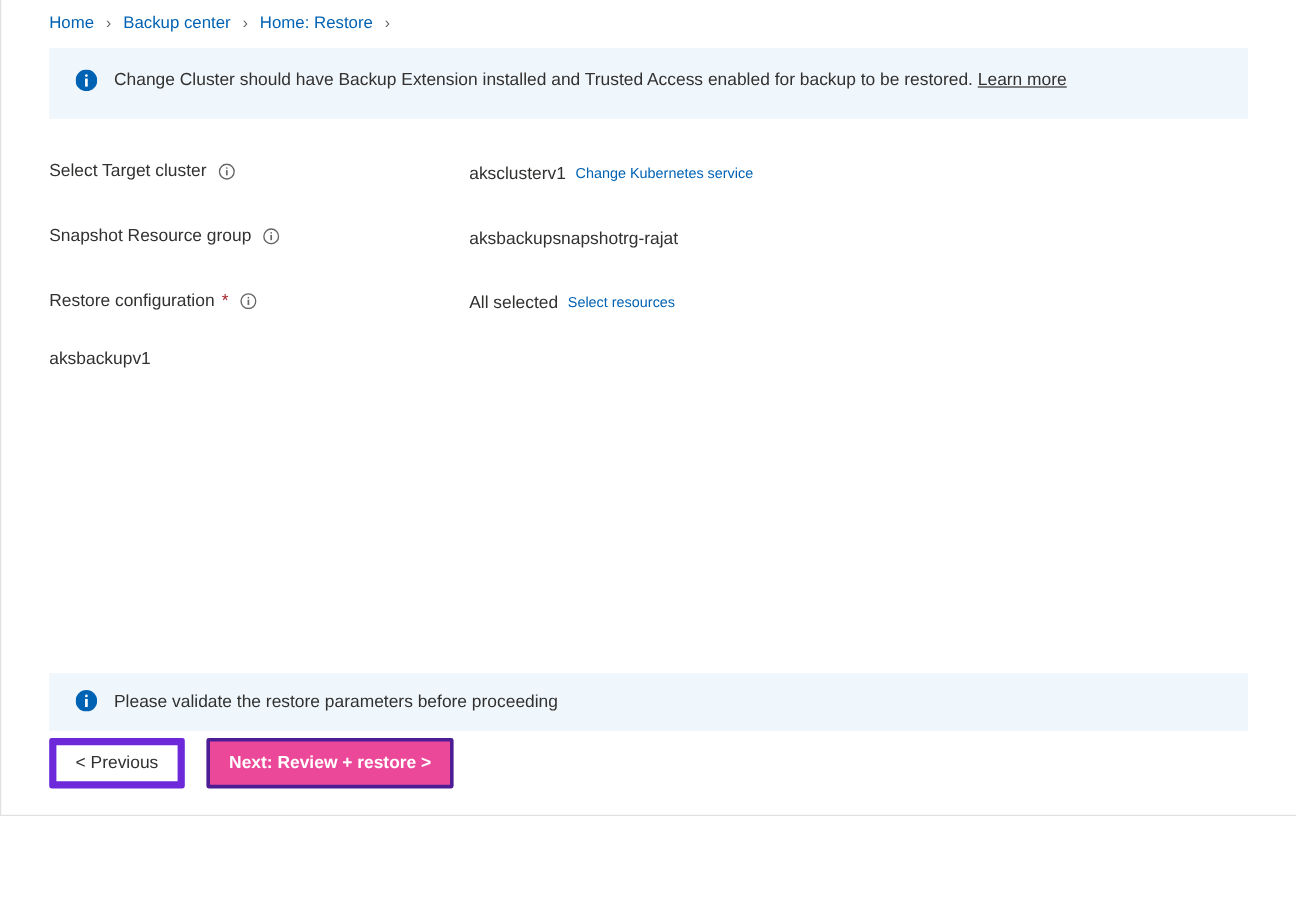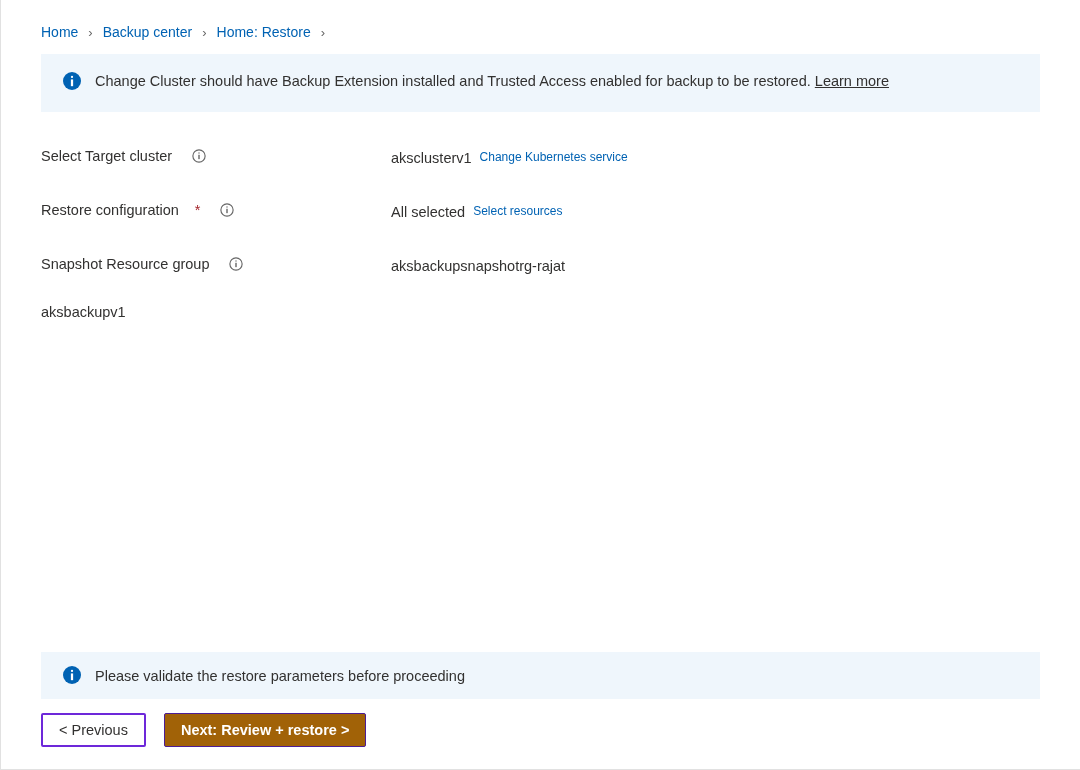--- a/index.html
+++ b/index.html
@@ -6,25 +6,25 @@
     body {
       font-family: "Segoe UI", -apple-system, Arial, sans-serif;
       margin: 0;
       padding: 0;
       background: #fff;
       color: #323130;
       font-size: 14px;
     }
     .container {
       width: 1080px;
-      height: 770px;
+      height: 680px;
       border-left: 1px solid #e1e1e1;
       border-bottom: 1px solid #e1e1e1;
       position: relative;
-      padding: 24px 40px 0 40px;
+      padding: 10px 40px 0 40px;
     }
     .breadcrumb {
       display: flex;
       align-items: center;
       gap: 10px;
       font-size: 14px;
       margin-bottom: 14px;
     }
     .breadcrumb a {
       color: #0062b3;
@@ -82,21 +82,21 @@
     }
     .form-row {
       display: flex;
       align-items: flex-start;
     }
     .form-label {
       width: 350px;
       flex-shrink: 0;
       display: flex;
       align-items: center;
-      gap: 18px;
+      gap: 8px;
       font-size: 14.5px;
       color: #323130;
       padding-top: 0;
     }
     .required-star {
       color: #a4262c;
       margin-left: -2px;
     }
     .tooltip-icon {
       display: inline-flex;
@@ -137,26 +137,26 @@
     }
     .btn {
       font-size: 14.5px;
       padding: 7px 16px;
       border-radius: 2px;
       cursor: pointer;
       font-family: inherit;
     }
     .btn-secondary {
       background: #fff;
-      border: 2px solid #6d28d9;
+      border: 6px solid #6d28d9;
       color: #323130;
     }
     .btn-primary {
-      background: #a16207;
-      border: 1px solid #4c1d95;
+      background: #ec4899;
+      border: 3px solid #4c1d95;
       color: #fff;
       font-weight: 600;
     }
   </style>
 </head>
 <body>
 
 <div class="container">
   <div class="breadcrumb">
     <a>Home</a>
@@ -194,52 +194,52 @@
         </span>
       </div>
       <div class="form-value">
         <span>aksclusterv1</span>
         <span class="action-link">Change Kubernetes service</span>
       </div>
     </div>
 
     <div class="form-row" style="margin-top:8px;">
       <div class="form-label">
+        <span>Snapshot Resource group</span>
+        <span class="tooltip-icon">
+          <svg width="14" height="14" viewBox="0 0 16 16">
+              <circle cx="8" cy="8" r="7" fill="none" stroke="#666" stroke-width="1.3"></circle>
+              <rect x="7.2" y="6.6" width="1.6" height="5" fill="#666"></rect>
+              <rect x="7.2" y="3.8" width="1.6" height="1.6" rx="0.8" fill="#666"></rect>
+            </svg>
+        </span>
+      </div>
+      <div class="form-value">
+        <span>aksbackupsnapshotrg-rajat</span>
+      </div>
+    </div>
+
+    <div class="form-row" style="margin-top:8px;">
+      <div class="form-label">
         <span>Restore configuration</span>
         <span class="required-star">*</span>
         <span class="tooltip-icon">
           <svg width="14" height="14" viewBox="0 0 16 16">
               <circle cx="8" cy="8" r="7" fill="none" stroke="#666" stroke-width="1.3"></circle>
               <rect x="7.2" y="6.6" width="1.6" height="5" fill="#666"></rect>
               <rect x="7.2" y="3.8" width="1.6" height="1.6" rx="0.8" fill="#666"></rect>
             </svg>
         </span>
       </div>
       <div class="form-value">
         <span>All selected</span>
         <span class="action-link">Select resources</span>
       </div>
     </div>
 
-    <div class="form-row" style="margin-top:8px;">
-      <div class="form-label">
-        <span>Snapshot Resource group</span>
-        <span class="tooltip-icon">
-          <svg width="14" height="14" viewBox="0 0 16 16">
-              <circle cx="8" cy="8" r="7" fill="none" stroke="#666" stroke-width="1.3"></circle>
-              <rect x="7.2" y="6.6" width="1.6" height="5" fill="#666"></rect>
-              <rect x="7.2" y="3.8" width="1.6" height="1.6" rx="0.8" fill="#666"></rect>
-            </svg>
-        </span>
-      </div>
-      <div class="form-value">
-        <span>aksbackupsnapshotrg-rajat</span>
-      </div>
-    </div>
-
     <div class="form-row">
       <div class="form-value">
         <span>aksbackupv1</span>
       </div>
     </div>
   </div>
 
   <div class="validate-banner">
     <span class="info-icon-svg">
       <svg width="18" height="18" viewBox="0 0 16 16">

